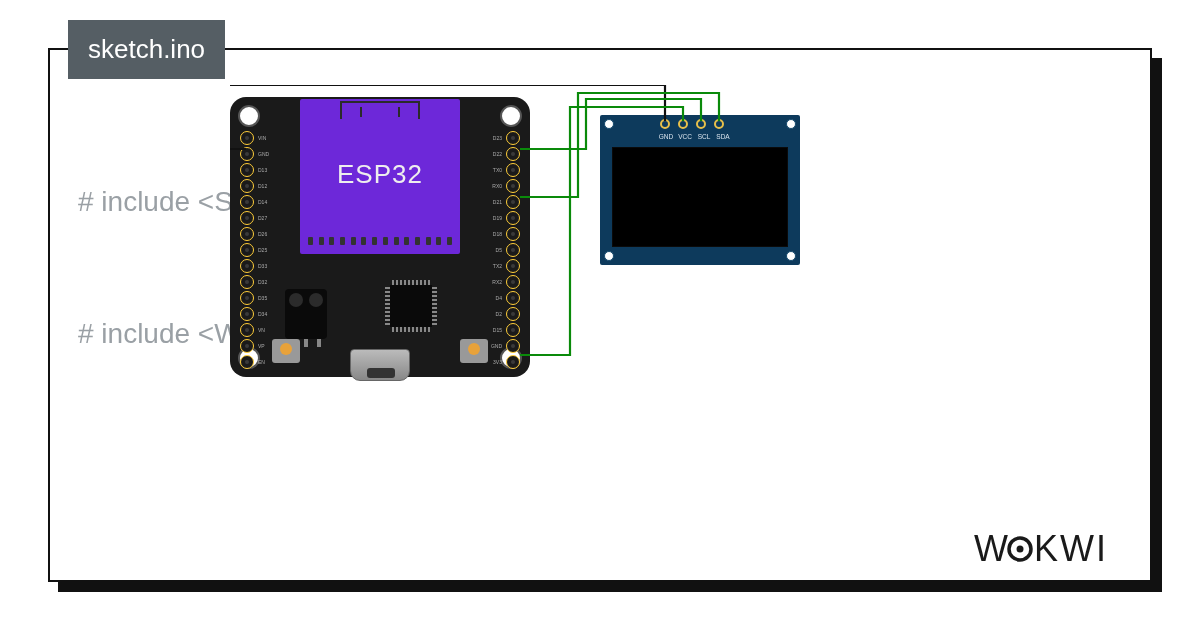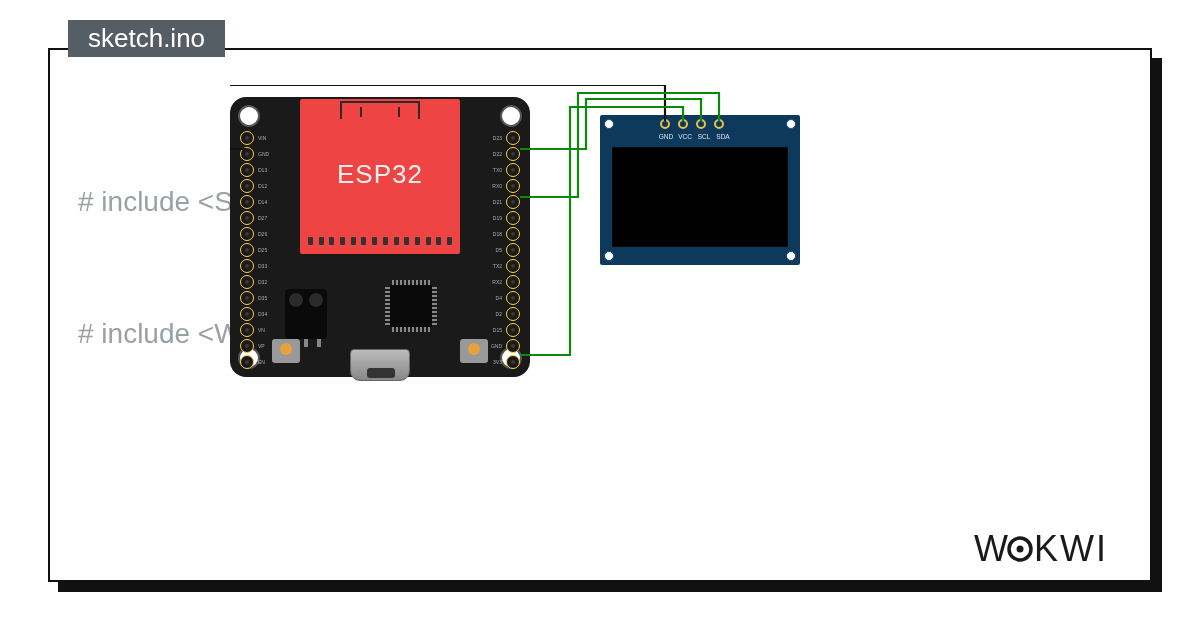--- a/index.html
+++ b/index.html
@@ -27,21 +27,21 @@
       height: 534px;
       background: #111;
       z-index: -1;
     }
     .tab {
       position: absolute;
       left: 68px;
       top: 20px;
       background: #555e64;
       color: #fff;
-      padding: 3px 20px;
+      padding: 14px 20px;
       font-size: 26px;
       font-weight: 400;
       z-index: 10;
     }
     .code-area {
       position: absolute;
       left: 78px;
       top: 92px;
       width: 1040px;
       height: 480px;
@@ -79,21 +79,21 @@
       border: 2px solid #555;
     }
     .hole-tl { left: 8px; top: 8px; }
     .hole-tr { right: 8px; top: 8px; }
     .hole-bl { left: 8px; bottom: 8px; }
     .hole-br { right: 8px; bottom: 8px; }
     .esp32-module {
       position: absolute;
       left: 70px; top: 2px;
       width: 160px; height: 155px;
-      background: #ef4444;
+      background: #6d28d9;
       border-radius: 2px;
     }
     .esp32-antenna {
       position: absolute;
       left: 110px; top: 4px;
       width: 80px; height: 18px;
       border: 2px solid #2b2b2b;
       border-bottom: none;
       z-index: 60;
     }

